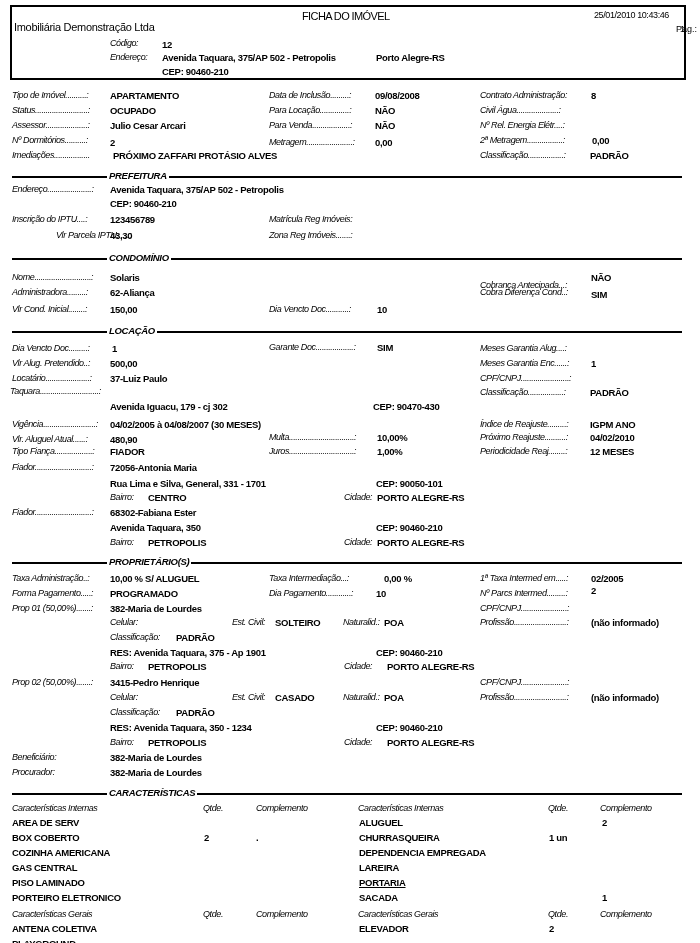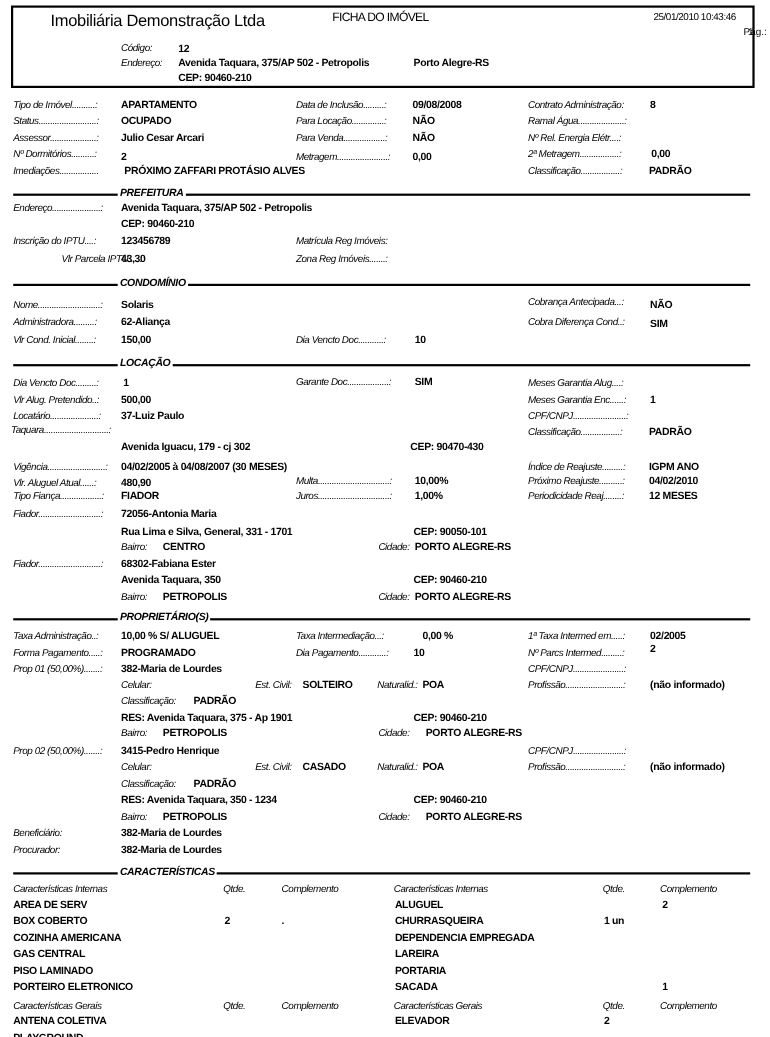--- a/index.html
+++ b/index.html
@@ -8,21 +8,21 @@
   .lbl{font-style:italic;font-size:9px;letter-spacing:-0.4px;color:#000;}
   .val{font-weight:bold;font-size:9.5px;letter-spacing:-0.3px;}
   .hdrbox{position:absolute;left:10px;top:5px;width:676px;height:75px;border:2px solid #000;box-sizing:border-box;}
   .sec{position:absolute;left:12px;width:670px;height:2px;background:#000;}
   .sec-title{position:absolute;background:#fff;font-style:italic;font-weight:bold;font-size:9.5px;padding:0 2px;top:-6px;letter-spacing:-0.3px;}
 </style>
 </head>
 <body>
 
 <div class="hdrbox"></div>
-<div class="abs" style="left:14px;top:11px;font-size:15px;letter-spacing:-0.3px;padding-left:32px;">Imobiliária Demonstração Ltda</div>
+<div class="abs" style="left:14px;top:21px;font-size:11px;letter-spacing:-0.3px;">Imobiliária Demonstração Ltda</div>
 <div class="abs" style="left:302px;top:10px;font-size:11px;letter-spacing:-0.6px;">FICHA DO IMÓVEL</div>
 <div class="abs" style="left:594px;top:10px;font-size:9px;letter-spacing:-0.4px;">25/01/2010 10:43:46</div>
 <div class="abs" style="left:648px;top:24px;font-size:9px;padding-left:28px;">Pág.:</div>
 <div class="abs" style="left:680px;top:24px;font-size:9px;">1</div>
 <div class="abs lbl" style="left:110px;top:38px;">Código:</div>
 <div class="abs val" style="left:162px;top:39px;">12</div>
 <div class="abs lbl" style="left:110px;top:52px;">Endereço:</div>
 <div class="abs val" style="left:162px;top:52px;">Avenida Taquara, 375/AP 502 - Petropolis</div>
 <div class="abs val" style="left:376px;top:52px;">Porto Alegre-RS</div>
 <div class="abs val" style="left:162px;top:66px;">CEP:  90460-210</div>
@@ -42,21 +42,21 @@
 <div class="abs val" style="left:375px;top:90px;">09/08/2008</div>
 <div class="abs lbl" style="left:269px;top:105px;">Para Locação..............:</div>
 <div class="abs val" style="left:375px;top:105px;">NÃO</div>
 <div class="abs lbl" style="left:269px;top:120px;">Para Venda..................:</div>
 <div class="abs val" style="left:375px;top:120px;">NÃO</div>
 <div class="abs lbl" style="left:269px;top:137px;">Metragem......................:</div>
 <div class="abs val" style="left:375px;top:137px;">0,00</div>
 
 <div class="abs lbl" style="left:480px;top:90px;">Contrato Administração:</div>
 <div class="abs val" style="left:591px;top:90px;">8</div>
-<div class="abs lbl" style="left:480px;top:105px;">Ramal Água....................:</div>
+<div class="abs lbl" style="left:480px;top:105px;">Civil Água....................:</div>
 <div class="abs lbl" style="left:480px;top:120px;">Nº Rel. Energia Elétr....:</div>
 <div class="abs lbl" style="left:480px;top:135px;">2ª Metragem.................:</div>
 <div class="abs val" style="left:592px;top:135px;">0,00</div>
 <div class="abs lbl" style="left:480px;top:150px;">Classificação.................:</div>
 <div class="abs val" style="left:590px;top:150px;">PADRÃO</div>
 
 <div class="sec" style="top:176px;">
   <span class="sec-title" style="left:95px;">PREFEITURA</span>
 </div>
 <div class="abs lbl" style="left:12px;top:184px;">Endereço.....................:</div>
@@ -73,21 +73,21 @@
   <span class="sec-title" style="left:95px;">CONDOMÍNIO</span>
 </div>
 <div class="abs lbl" style="left:12px;top:272px;">Nome...........................:</div>
 <div class="abs val" style="left:110px;top:272px;">Solaris</div>
 <div class="abs lbl" style="left:12px;top:287px;">Administradora.........:</div>
 <div class="abs val" style="left:110px;top:287px;">62-Aliança</div>
 <div class="abs lbl" style="left:12px;top:304px;">Vlr Cond. Inicial........:</div>
 <div class="abs val" style="left:110px;top:304px;">150,00</div>
 <div class="abs lbl" style="left:269px;top:304px;">Dia Vencto Doc...........:</div>
 <div class="abs val" style="left:377px;top:304px;">10</div>
-<div class="abs lbl" style="left:480px;top:269px;">Cobrança Antecipada...:</div>
+<div class="abs lbl" style="left:480px;top:280px;">Cobrança Antecipada...:</div>
 <div class="abs val" style="left:591px;top:272px;">NÃO</div>
 <div class="abs lbl" style="left:480px;top:287px;">Cobra Diferença Cond..:</div>
 <div class="abs val" style="left:591px;top:289px;">SIM</div>
 
 <div class="sec" style="top:331px;text-align:center;">
   <span class="sec-title" style="left:95px;">LOCAÇÃO</span>
 </div>
 <div class="abs lbl" style="left:12px;top:343px;">Dia Vencto Doc.........:</div>
 <div class="abs val" style="left:112px;top:343px;">1</div>
 <div class="abs lbl" style="left:269px;top:342px;">Garante Doc..................:</div>
@@ -223,21 +223,21 @@
     <div class="abs val" style="left: 12px; top: 877px;">PISO LAMINADO</div>
     <div class="abs val" style="left: 12px; top: 892px;">PORTEIRO ELETRONICO</div>
   </div>
 <div id="int-right">
     <div class="abs val" style="left: 359px; top: 817px;">ALUGUEL</div>
     <div class="abs val" style="left: 602px; top: 817px;">2</div>
     <div class="abs val" style="left: 359px; top: 832px;">CHURRASQUEIRA</div>
     <div class="abs val" style="left: 549px; top: 832px;">1 un</div>
     <div class="abs val" style="left: 359px; top: 847px;">DEPENDENCIA EMPREGADA</div>
     <div class="abs val" style="left: 359px; top: 862px;">LAREIRA</div>
-    <div class="abs val" style="left: 359px; top: 877px;">PORTARIA</div>
+    <div class="abs val" style="left: 359px; top: 877px; text-decoration: underline;">PORTARIA</div>
     <div class="abs val" style="left: 359px; top: 892px;">SACADA</div>
     <div class="abs val" style="left: 602px; top: 892px;">1</div>
   </div>
 
 <div class="abs lbl" style="left:12px;top:909px;">Características Gerais</div>
 <div class="abs lbl" style="left:203px;top:909px;">Qtde.</div>
 <div class="abs lbl" style="left:256px;top:909px;">Complemento</div>
 <div class="abs lbl" style="left:358px;top:909px;">Características Gerais</div>
 <div class="abs lbl" style="left:548px;top:909px;">Qtde.</div>
 <div class="abs lbl" style="left:600px;top:909px;">Complemento</div>

